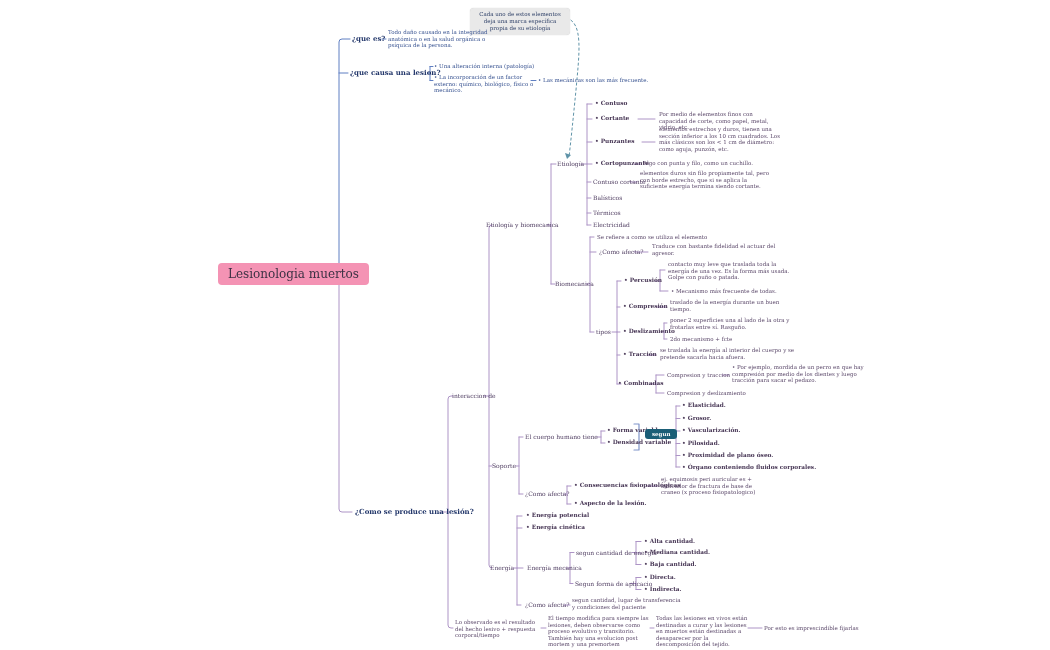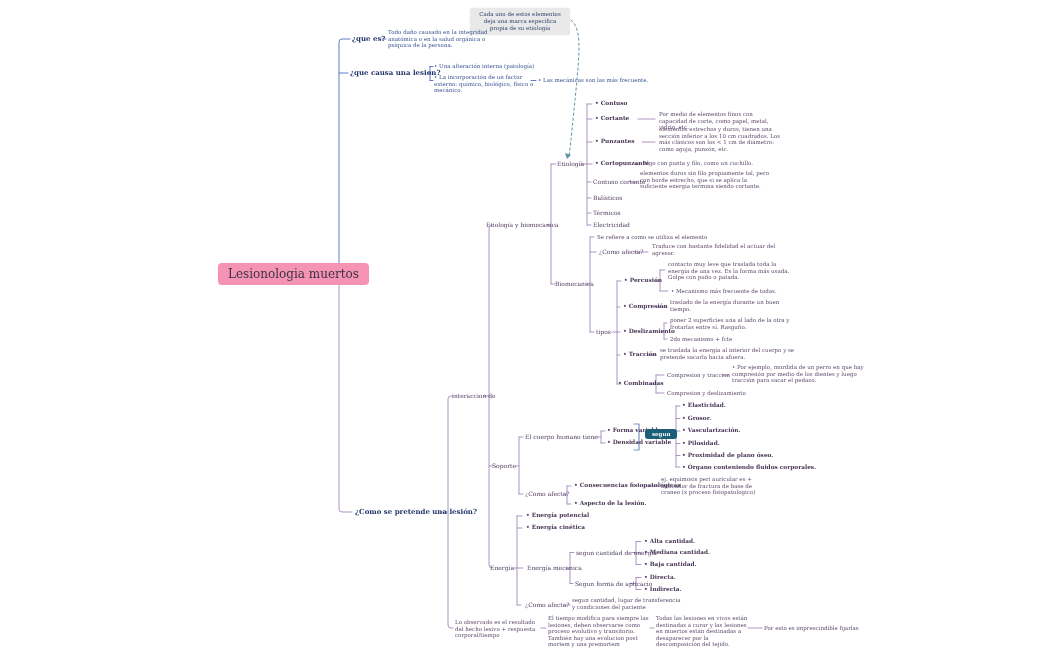--- a/index.html
+++ b/index.html
@@ -80,21 +80,21 @@
   <div class="n root" style="left:218px;top:263px;">Lesionologia muertos</div>
 
   <div class="n q" style="left:352px;top:34px;">¿que es?</div>
   <div class="n db" style="left:388px;top:29px;width:118px;">Todo daño causado en la integridad anatómica o en la salud orgánica o psíquica de la persona.</div>
 
   <div class="n q" style="left:350px;top:68px;">¿que causa una lesion?</div>
   <div class="n db" style="left:434px;top:63px;width:130px;white-space:nowrap;">• Una alteración interna (patología)</div>
   <div class="n db" style="left:434px;top:74px;width:112px;">• La incorporación de un factor externo: químico, biológico, físico o mecánico.</div>
   <div class="n db" style="left:538px;top:77px;white-space:nowrap;">• Las mecánicas son las más frecuente.</div>
 
-  <div class="n q" style="left:355px;top:507px;">¿Como se pretende una lesión?</div>
+  <div class="n q" style="left:355px;top:507px;">¿Como se produce una lesión?</div>
   <div class="n s" style="left:452px;top:392px;">interaccion de</div>
 
   <div class="n s" style="left:486px;top:221px;">Etiología y biomecanica</div>
 
   <div class="n s" style="left:557px;top:160px;">Etiología</div>
   <div class="n b" style="left:595px;top:100px;">• Contuso</div>
   <div class="n b" style="left:595px;top:115px;">• Cortante</div>
   <div class="n d" style="left:659px;top:111px;width:122px;">Por medio de elementos finos con capacidad de corte, como papel, metal, vidrio, etc.</div>
   <div class="n b" style="left:595px;top:138px;">• Punzantes</div>
   <div class="n d" style="left:659px;top:126px;width:128px;">elementos estrechos y duros, tienen una sección inferior a los 10 cm cuadrados. Los más clásicos son los &lt; 1 cm de diámetro: como aguja, punzón, etc.</div>

